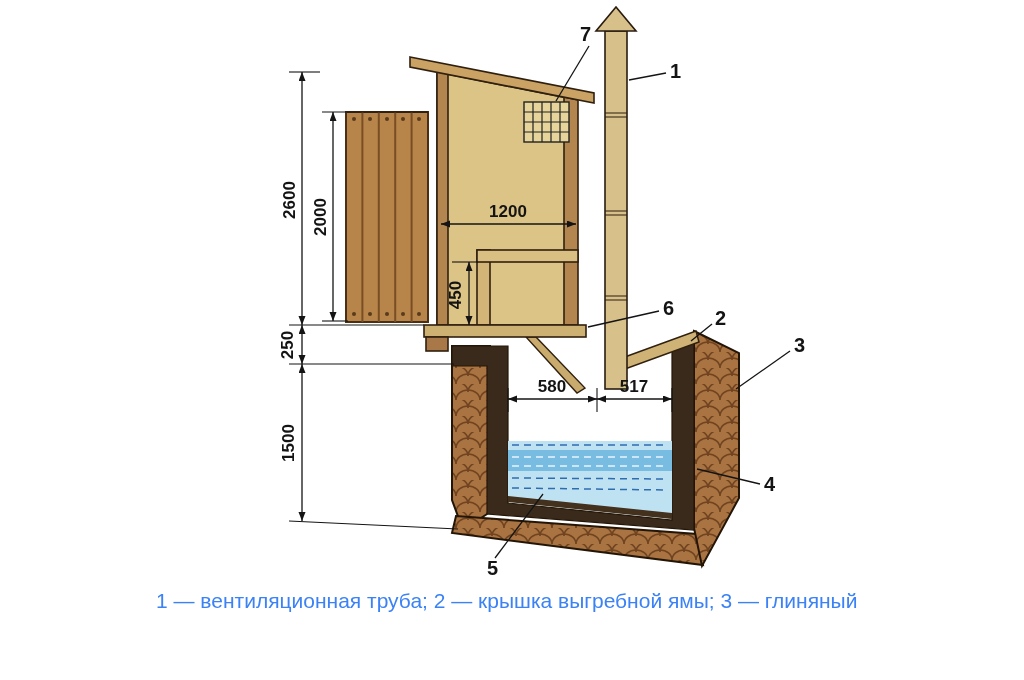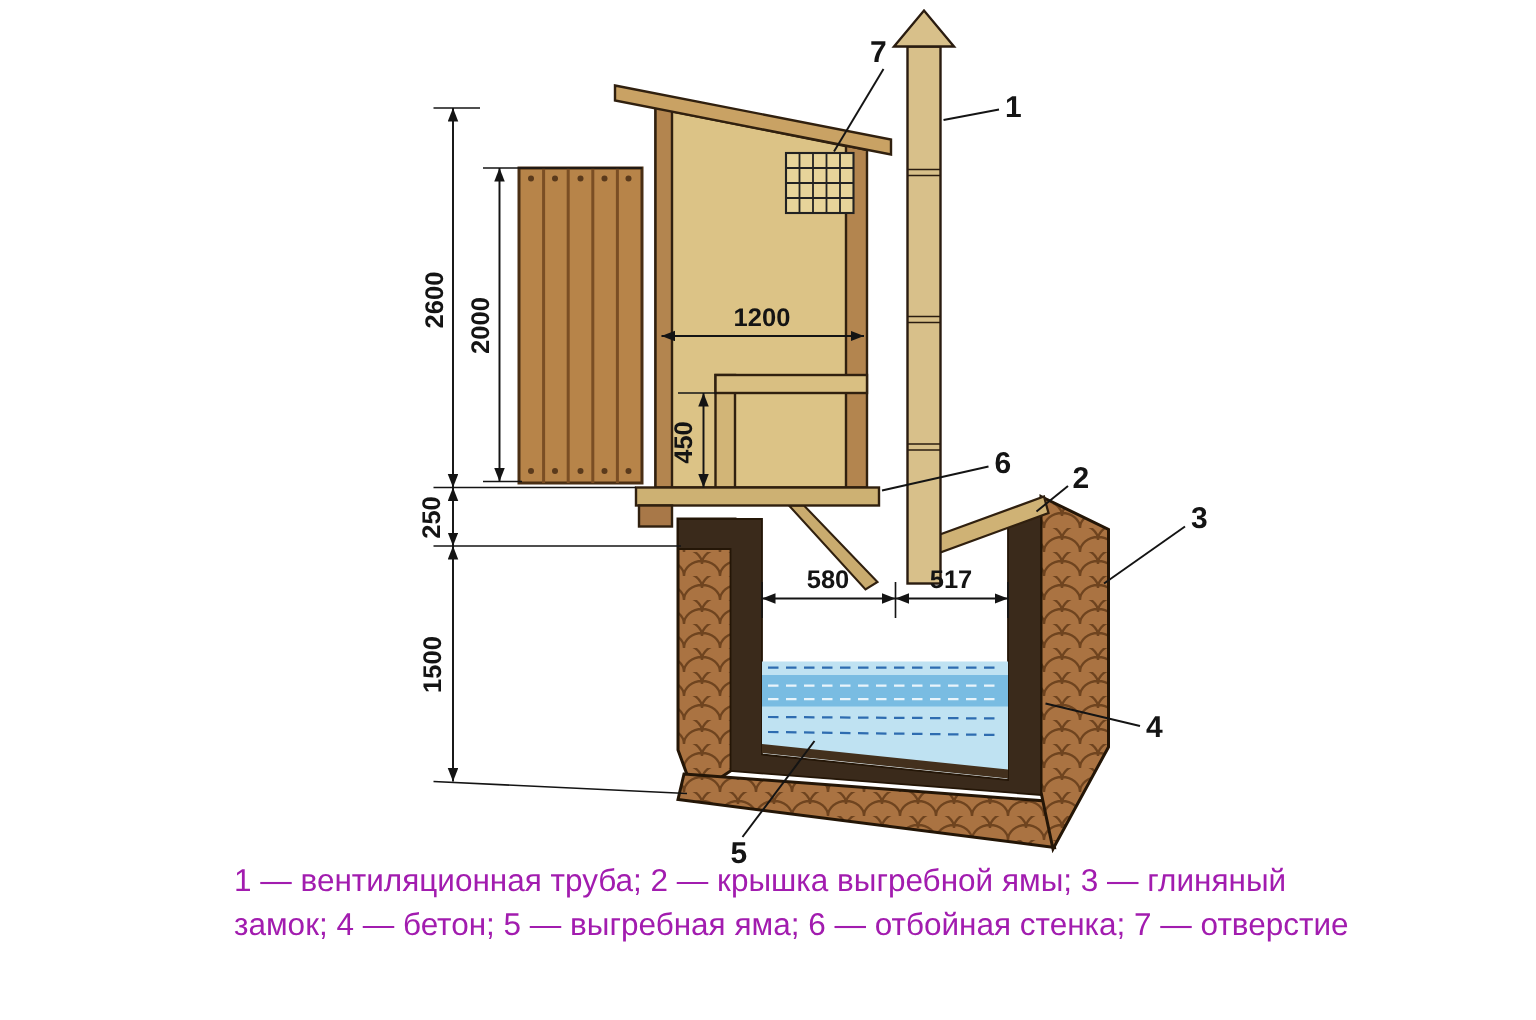--- a/index.html
+++ b/index.html
@@ -1,19 +1,19 @@
 <!DOCTYPE html>
 <html><head>
 <meta charset="utf-8">
 <style>
   html,body{margin:0;padding:0;background:#fff;}
   .stage{position:relative;width:1024px;height:680px;background:#ffffff;overflow:hidden;
          font-family:"Liberation Sans",sans-serif;}
   .stage svg{position:absolute;left:0;top:0;}
-  .caption{position:absolute;left:156px;top:573px;width:780px;color:#a21caf;
+  .caption{position:absolute;left:156px;top:586px;width:780px;color:#3b82f6;
            font-size:21px;line-height:29px;font-family:"Liberation Sans",sans-serif;}
   svg text{font-family:"Liberation Sans",sans-serif;fill:#141414;}
   text.dim{font-size:17px;font-weight:bold;}
   text.callout{font-size:20px;font-weight:600;}
   .dimline{stroke:#141414;stroke-width:1.3;}
   .extline{stroke:#141414;stroke-width:1.1;}
   .leader{stroke:#141414;stroke-width:1.3;fill:none;}
   .outline{stroke:#30200f;stroke-width:1.6;}
 </style>
 </head>
@@ -157,16 +157,15 @@
     <line class="leader" x1="760" y1="484" x2="697" y2="469"></line>
     <text class="callout" x="764" y="491">4</text>
 
     <line class="leader" x1="495" y1="558" x2="543" y2="494"></line>
     <text class="callout" x="487" y="575">5</text>
   </g>
 </svg>
 
   <div class="caption">
     <div>1 — вентиляционная труба; 2 — крышка выгребной ямы; 3 — глиняный</div>
-    <div>замок; 4 — бетон; 5 — выгребная яма; 6 — отбойная стенка; 7 — отверстие</div>
   </div>
 
 </div>
 
 </body></html>

